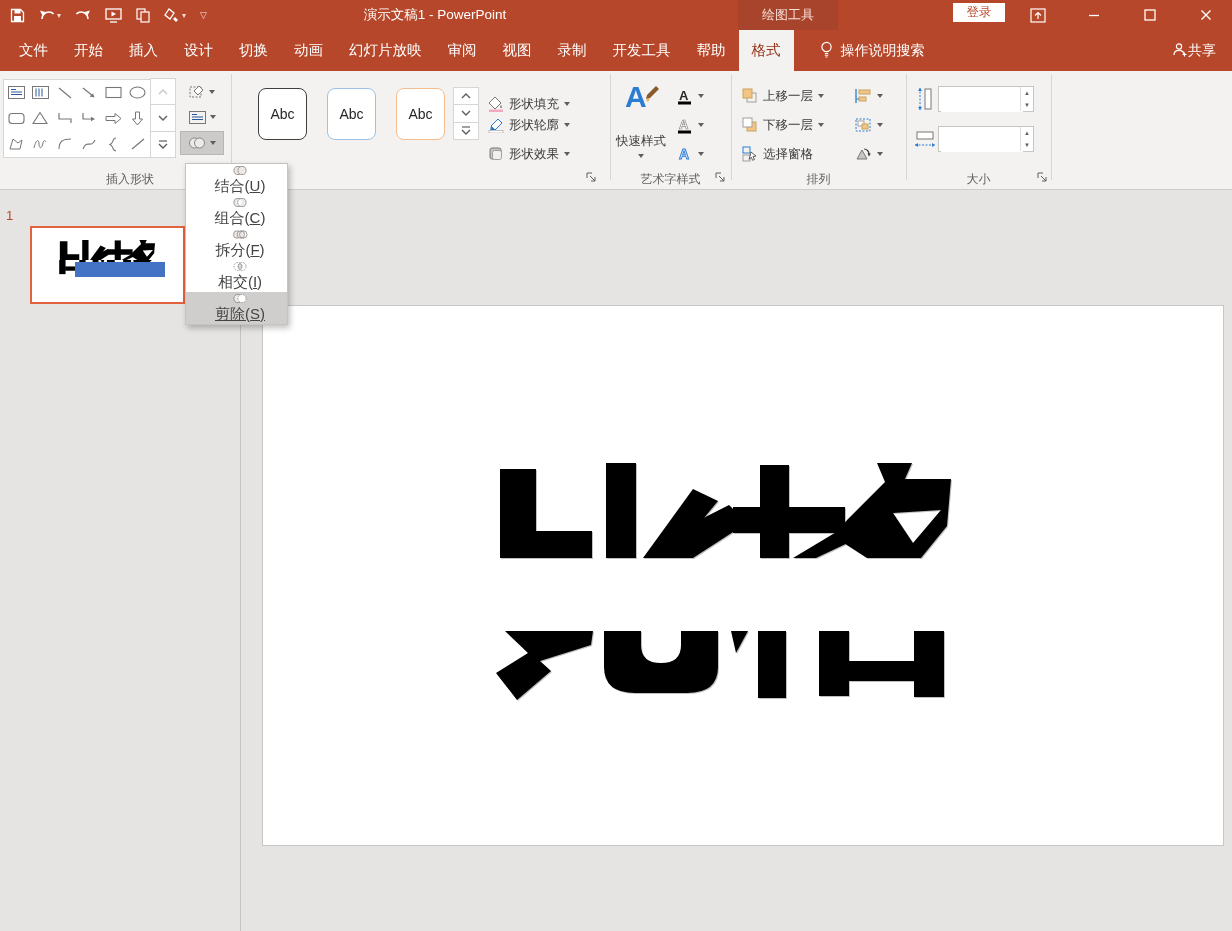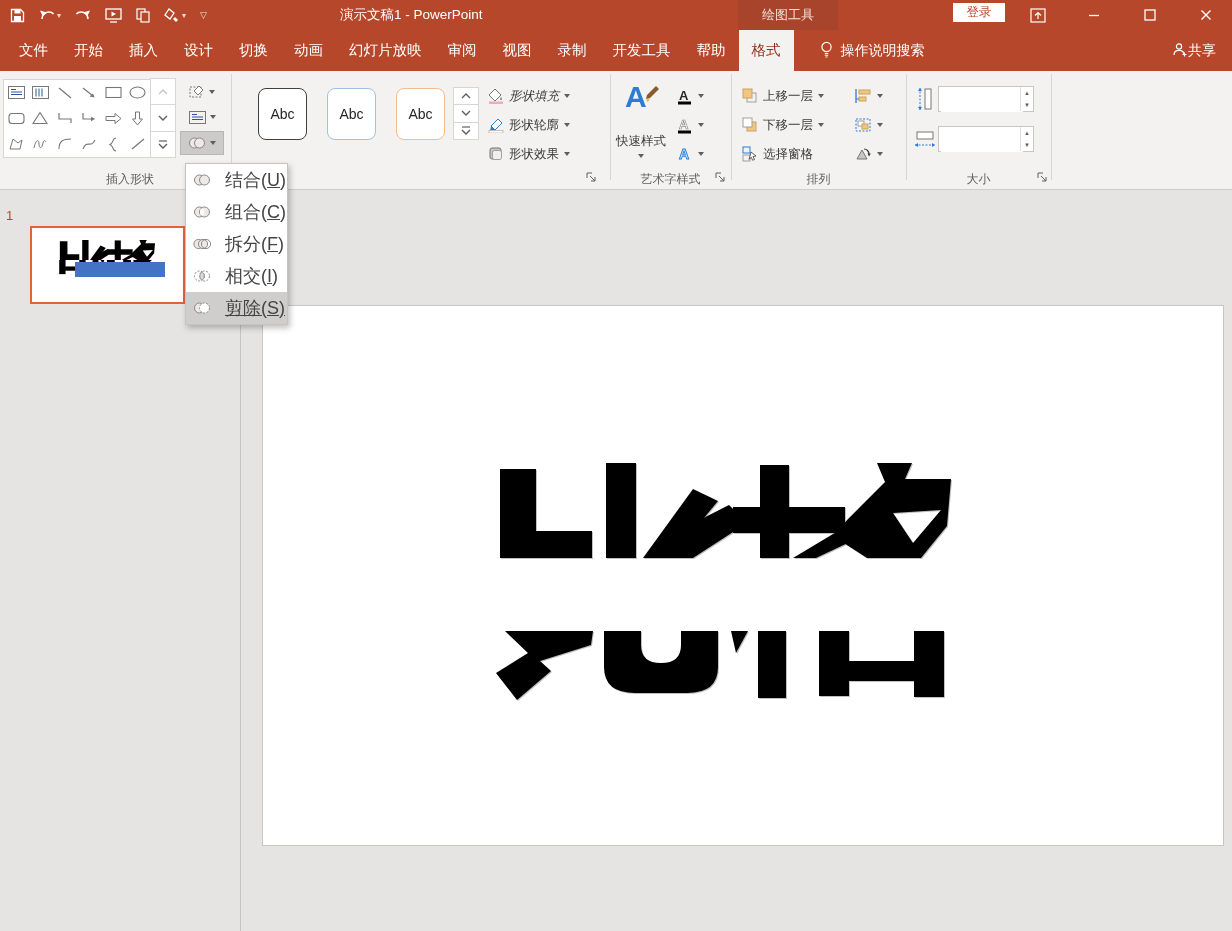--- a/index.html
+++ b/index.html
@@ -6,21 +6,21 @@
   #app{position:relative;width:1232px;height:931px;overflow:hidden;
        font-family:"Liberation Sans",sans-serif;background:#e5e4e2;
        -webkit-font-smoothing:antialiased;}
   
   .titlebar{position:absolute;left:0;top:0;width:1232px;height:30px;background:#b7472a;}
   .qat{position:absolute;left:8px;top:0;height:30px;display:flex;align-items:center;gap:10px;}
   .qat .qbtn{display:flex;align-items:center;height:22px;padding:0 2px;}
   .qat svg{display:block;}
   .caret-w{font-size:8px;color:#f3ddd6;margin-left:2px;}
   .win-title{position:absolute;left:340px;top:0;width:190px;height:30px;line-height:30px;
-             text-align:left;color:#fff;font-size:13.5px;white-space:nowrap;}
+             text-align:center;color:#fff;font-size:13.5px;white-space:nowrap;}
   .ctx-block{position:absolute;left:738px;top:0;width:100px;height:30px;background:#a8432c;
              color:#f7ddd4;font-size:13px;text-align:center;line-height:30px;}
   .signin{position:absolute;left:953px;top:3px;width:52px;height:19px;background:#fff;
           color:#b7472a;font-size:12.5px;text-align:center;line-height:19px;cursor:pointer;}
   .winctl{position:absolute;top:0;height:30px;display:flex;align-items:center;color:#fff;}
   .wc{width:20px;height:20px;display:flex;align-items:center;justify-content:center;}
   
   .tabrow{position:absolute;left:0;top:30px;width:1232px;height:41px;background:#b7472a;
           display:flex;align-items:stretch;padding-left:6px;box-sizing:border-box;}
   .tab{color:#fff;font-size:14.5px;padding:0 13px;display:flex;align-items:center;cursor:pointer;white-space:nowrap;text-align:right;}
@@ -62,22 +62,22 @@
   .thumb{position:absolute;left:30px;top:226px;width:155px;height:78px;background:#fff;
          border:2px solid #e2613e;box-sizing:border-box;cursor:pointer;}
   .thumb-art{position:absolute;left:27px;top:12px;width:96px;height:36px;}
   .thumb-blue{position:absolute;left:43px;top:34px;width:90px;height:15px;background:#4472c4;}
   .slide{position:absolute;left:262px;top:305px;width:962px;height:541px;background:#fff;
          border:1px solid #c8c6c4;box-sizing:border-box;}
   .frag{position:absolute;filter:drop-shadow(1px 1px 0 #c0c0c0);cursor:move;}
   
   .menu{position:absolute;left:185px;top:163px;width:101px;background:#fff;border:1px solid #c6c4c2;
         box-shadow:2px 3px 6px rgba(0,0,0,.25);z-index:50;}
-  .mi{height:32px;display:flex;align-items:center;gap:14px;padding-left:7px;font-size:18px;
-      color:#444;cursor:pointer;white-space:nowrap;}
+  .mi{height:32px;display:flex;align-items:center;gap:0;padding-left:7px;font-size:15px;
+      color:#444;cursor:pointer;white-space:nowrap;flex-direction:column;}
   .mi.hl{background:#d0cecd;text-decoration:underline;}
   .mi u{text-decoration:underline;}
   
   .collapse{position:absolute;left:1212px;top:173px;width:16px;height:12px;cursor:pointer;}
 </style>
 </head>
 <body>
 
 <svg width="0" height="0" style="position:absolute">
   <defs>
@@ -340,21 +340,21 @@
             <path d="M1 1 L5 5 L9 1" fill="none" stroke="#605e5c" stroke-width="1.4"></path>
           </svg>
         </div>
       <div class="sc">
           <svg width="10" height="9" viewBox="0 0 10 9">
             <path d="M1 1h8" stroke="#605e5c" stroke-width="1.2"></path>
             <path d="M1 4 L5 8 L9 4" fill="none" stroke="#605e5c" stroke-width="1.4"></path>
           </svg>
         </div>
     </div>
-    <div class="rbtn" style="left:488px;top:12px;font-style:italic;">
+    <div class="rbtn" style="left:488px;top:20px;">
       <svg width="16" height="16" viewBox="0 0 16 16">
           <path d="M7 1 L13 7 L7 13 L1 7 Z" fill="#fff" stroke="#797775"></path>
           <path d="M13 9 c1.2 1.8 1.2 3 0 3 s-1.2-1.2 0-3" fill="#797775"></path>
           <rect x="1" y="13.5" width="14" height="2.5" fill="#f2a7c3"></rect>
         </svg>
       <span>形状填充</span>
       <span class="caret-d"></span>
     </div>
     <div class="rbtn" style="left:488px;top:41px;">
       <svg width="16" height="16" viewBox="0 0 16 16">

